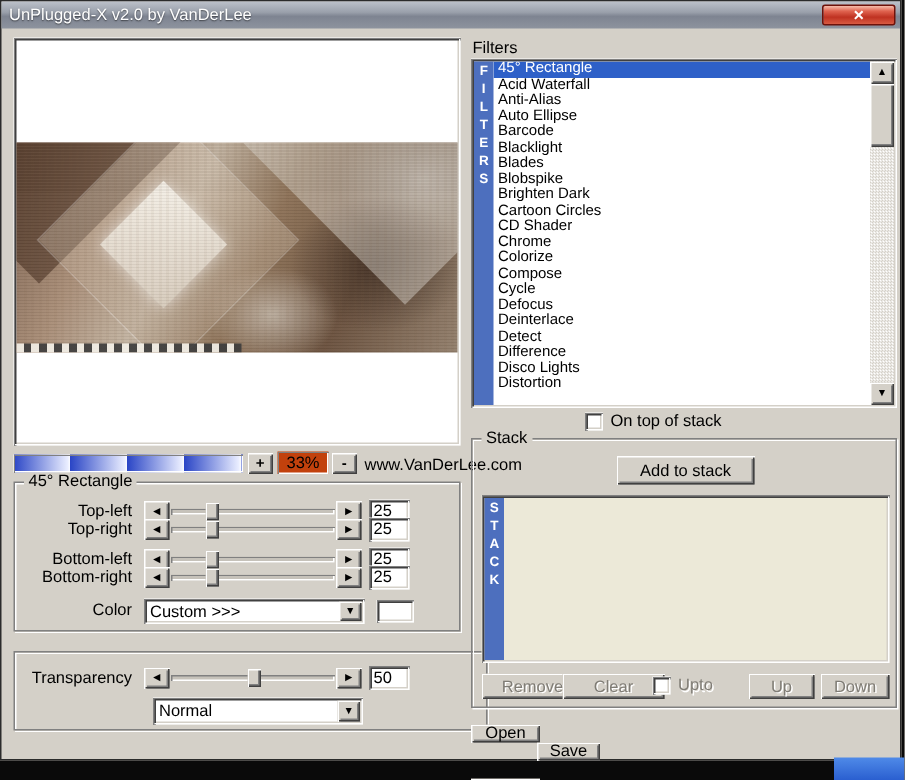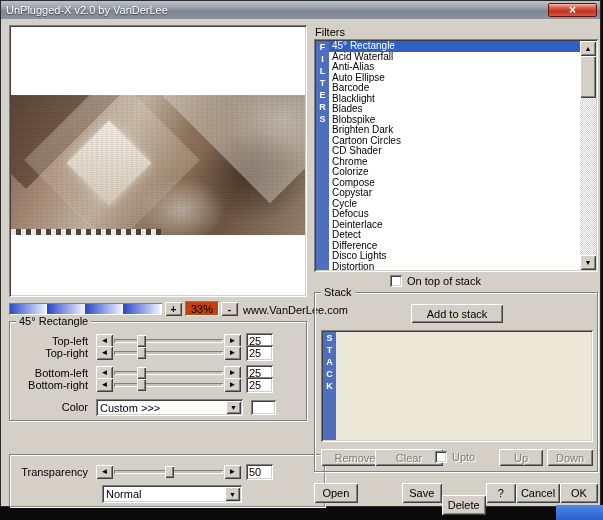--- a/index.html
+++ b/index.html
@@ -68,21 +68,21 @@
   .mini { width:17px; height:14px; font-size:10px; font-weight:bold; }
   .zoom-val { position:absolute; left:184px; top:300px; width:34px; height:15px; background:#c2410c;
         display:flex; align-items:center; justify-content:center; }
   .site { position:absolute; left:242px; top:303px; }
 
   
   .group { position:absolute; border:1px solid #808080;
            box-shadow: inset 1px 1px 0 #ffffff, 1px 1px 0 #ffffff; }
   .group-label { position:absolute; top:-7px; left:6px; background:#d4d0c8; padding:0 3px; white-space:nowrap; }
   .g1 { left:8px; top:320px; width:298px; height:100px; }
-  .g2 { left:8px; top:453px; width:316px; height:53px; }
+  .g2 { left:8px; top:433px; width:316px; height:53px; }
 
   
   .srow { position:absolute; left:0; width:100%; height:16px; }
   .slabel { position:absolute; left:0; top:1px; width:82px; text-align:right; padding-right:4px; white-space:nowrap; }
   .arrow-l { left:86px; top:0; } .arrow-r { left:214px; top:0; }
   .arrow-btn { width:17px; height:14px; }
   .tri { font-size:8px; line-height:8px; }
   .track { position:absolute; left:104px; top:0; width:109px; height:14px; }
   .channel { position:absolute; left:0; right:0; top:5px; height:4px; background:#c6c2ba; }
   .thumb { position:absolute; top:1px; width:9px; height:12px; background:#d4d0c8;
@@ -122,21 +122,21 @@
   
   .stack-group { left:313px; top:291px; width:284px; height:180px; }
   .add-btn { left:96px; top:11px; width:92px; height:19px; }
   .stack-list { position:absolute; left:6px; top:37px; width:272px; height:112px; background:#ece9d8; }
   .stack-btn { top:156px; width:68px; height:17px; }
   .upto { left:120px; top:158px; }
   .up-btn { left:184px; width:44px; } .down-btn { left:232px; width:46px; }
 
   
   .footer { position:absolute; left:313px; top:482px; width:284px; height:20px;
-        display:flex; justify-content:center; }
+        display:flex; justify-content:space-between;flex-direction:column; }
   .fbtn { position:relative; height:20px; }
 </style>
 </head>
 <body>
 
 <div class="window">
 
   <div class="titlebar">
     <span class="title-text">UnPlugged-X v2.0 by VanDerLee</span>
   </div>
@@ -282,21 +282,20 @@
         <div class="list-item">Barcode</div>
         <div class="list-item">Blacklight</div>
         <div class="list-item">Blades</div>
         <div class="list-item">Blobspike</div>
         <div class="list-item">Brighten Dark</div>
         <div class="list-item">Cartoon Circles</div>
         <div class="list-item">CD Shader</div>
         <div class="list-item">Chrome</div>
         <div class="list-item">Colorize</div>
         <div class="list-item">Compose</div>
-        <div class="list-item">Copystar</div>
         <div class="list-item">Cycle</div>
         <div class="list-item">Defocus</div>
         <div class="list-item">Deinterlace</div>
         <div class="list-item">Detect</div>
         <div class="list-item">Difference</div>
         <div class="list-item">Disco Lights</div>
         <div class="list-item">Distortion</div>
       </div>
     <div class="scrollbar">
       <button class="btn rz sb-btn sb-top">

